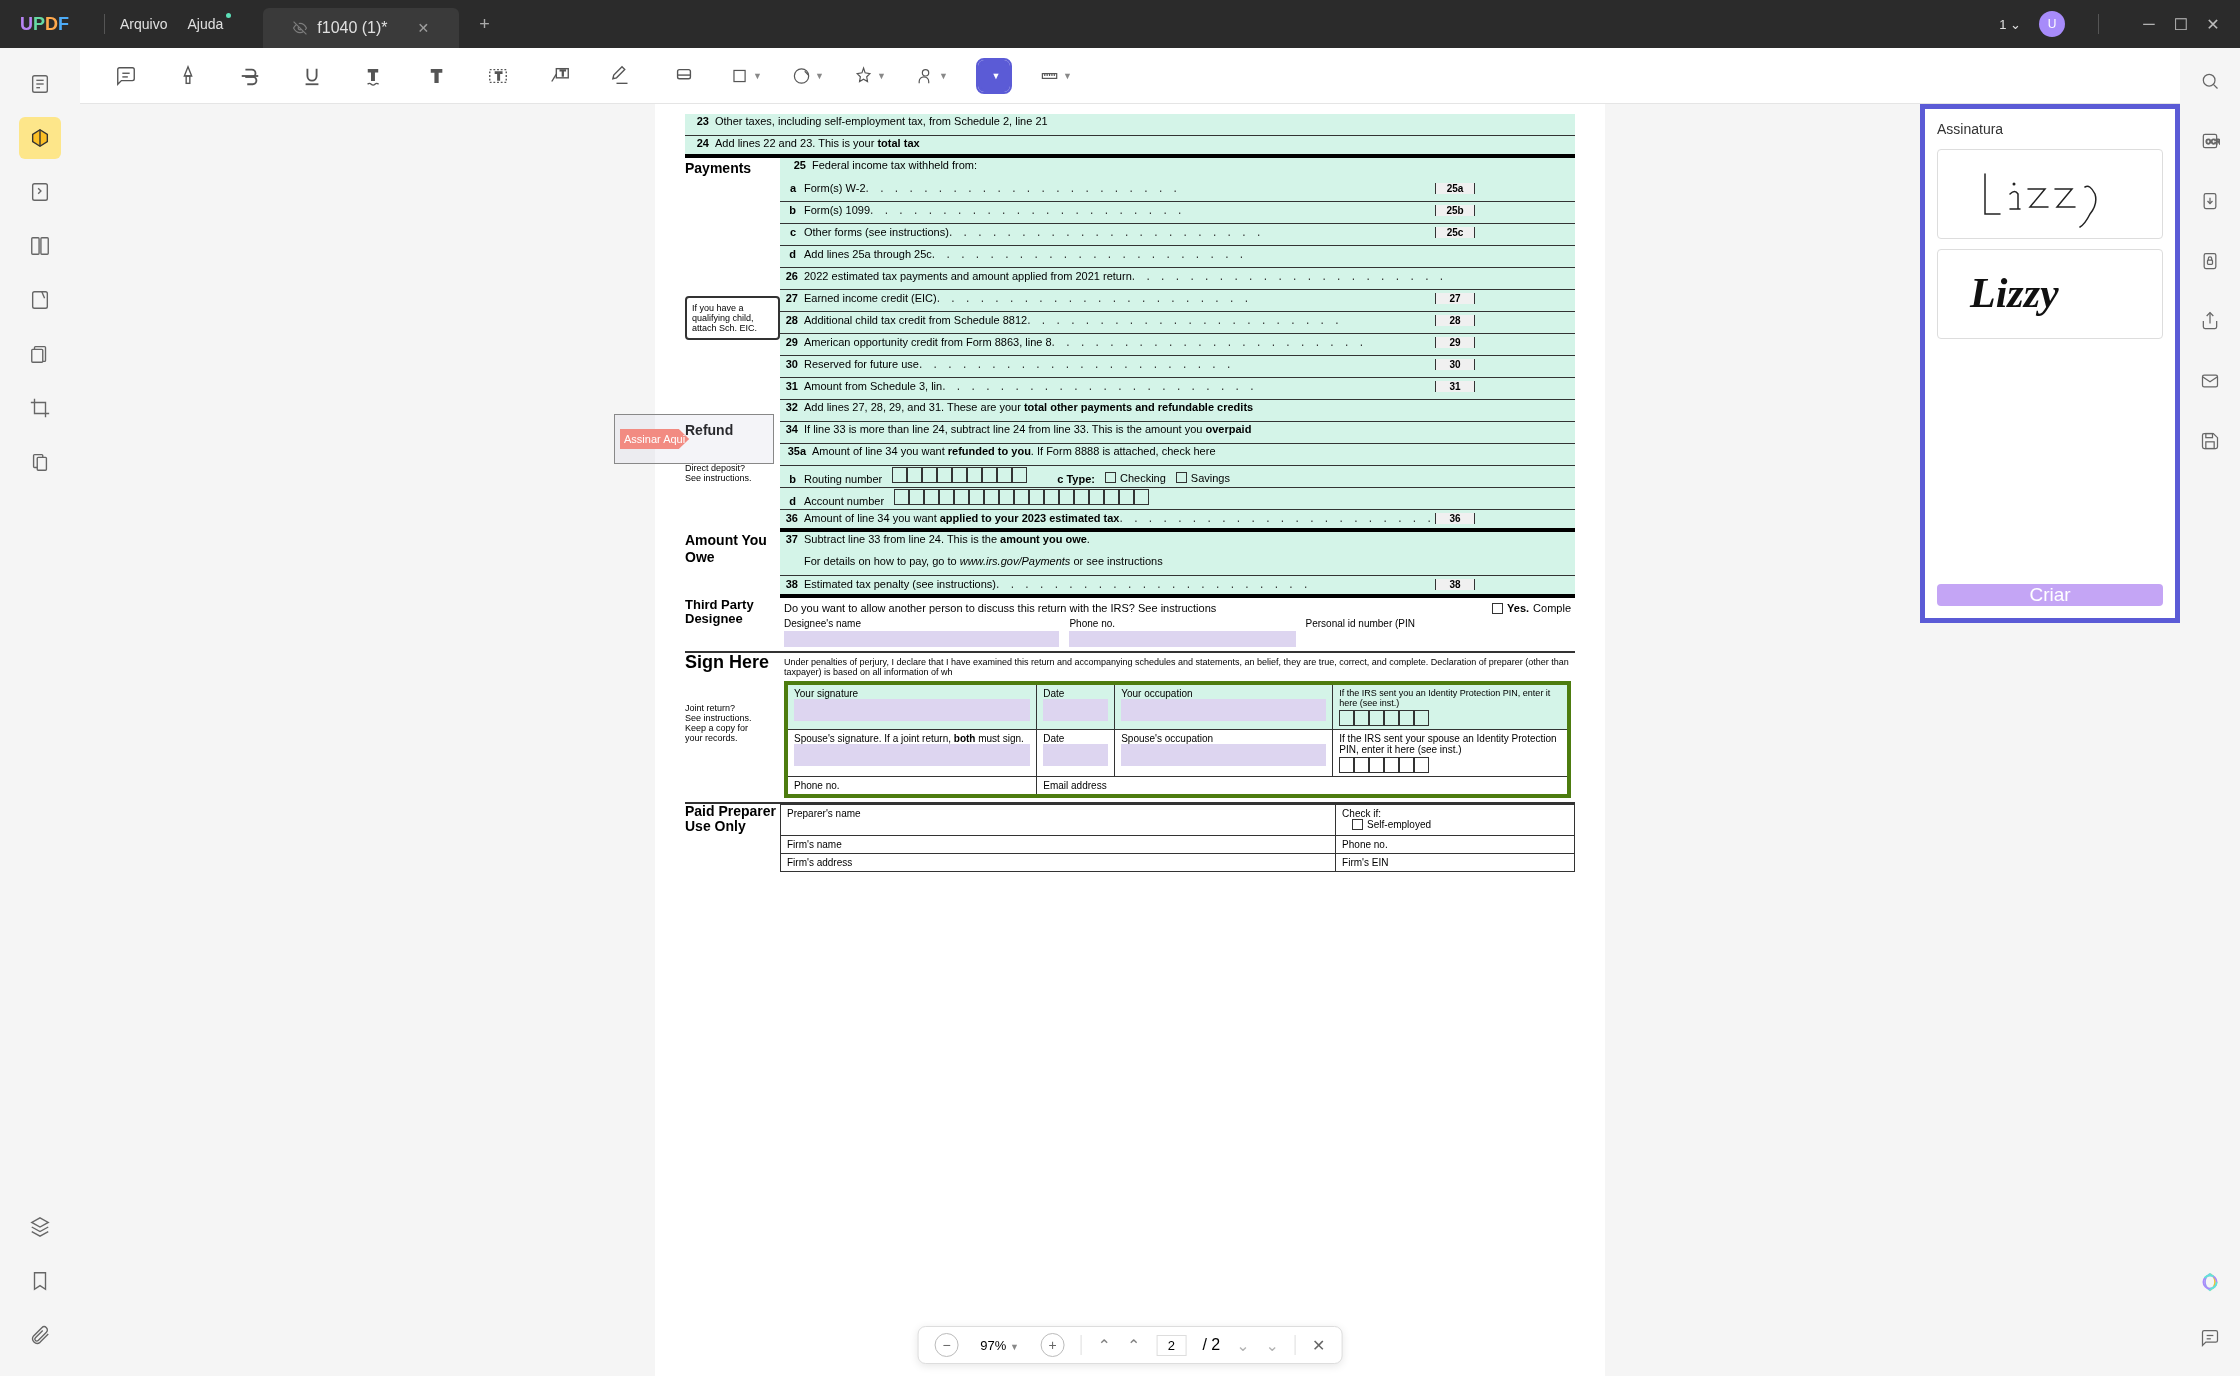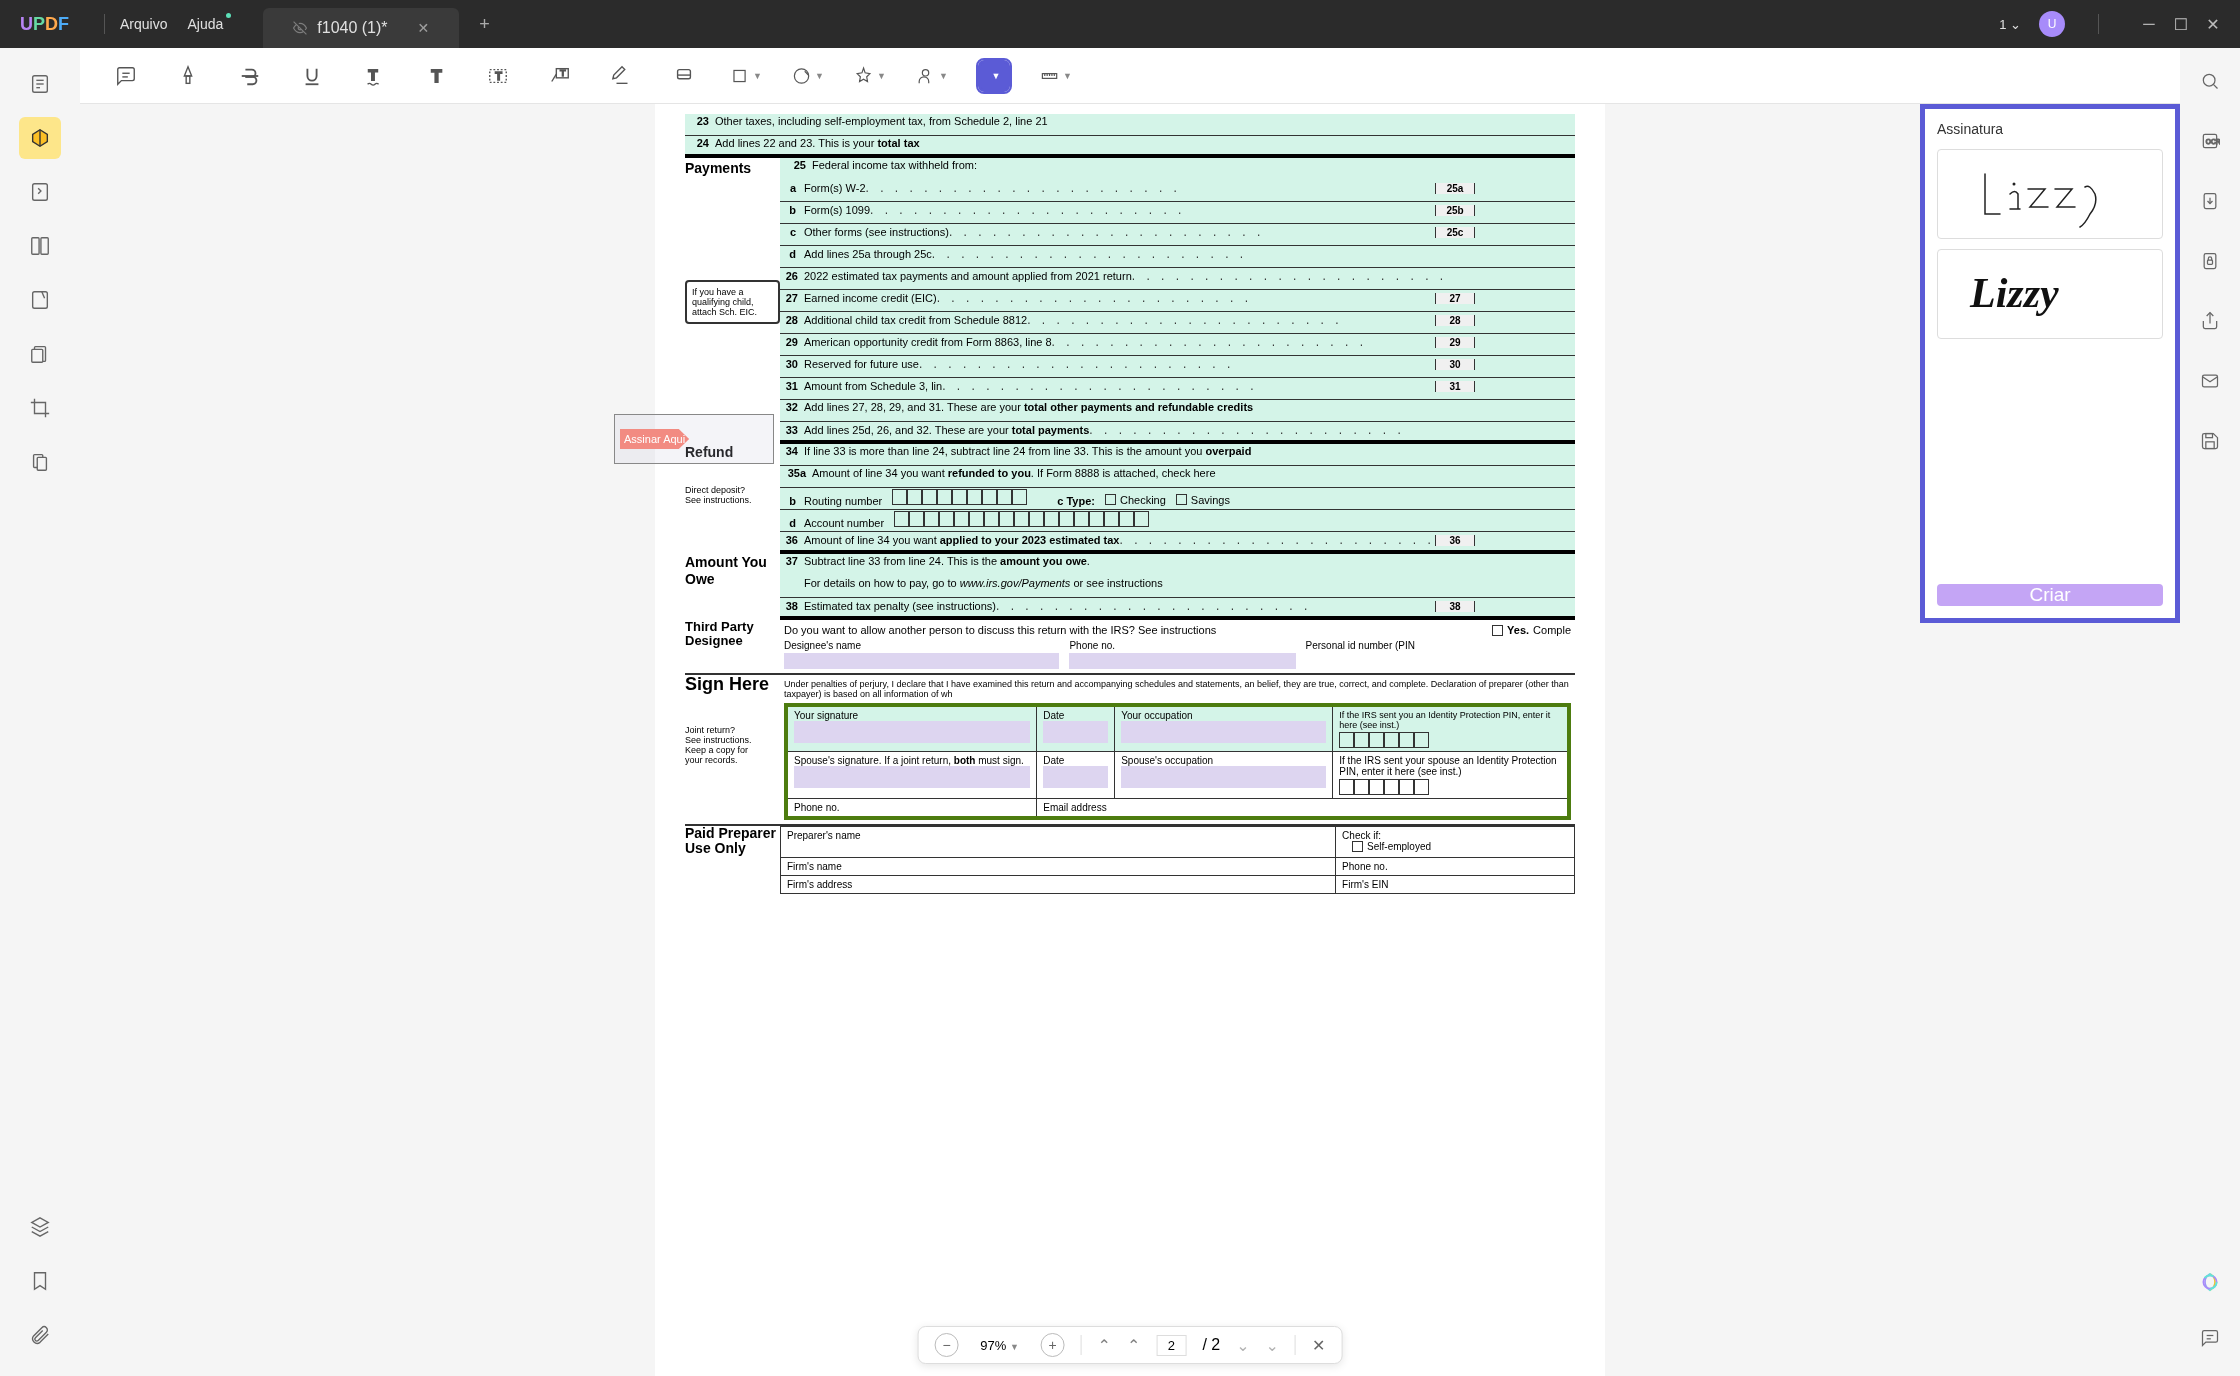--- a/index.html
+++ b/index.html
@@ -365,21 +365,21 @@
             <div class="form-row highlight-row">
               <span class="sub-letter" style="width:24px">d</span>
               <span style="font-size:11px">Add lines 25a through 25c</span>
               <span class="dotted-leader"></span>
             </div>
           </div>
         </div>
 
         <div style="display:flex">
           <div style="width:95px; display:flex; align-items:flex-start;">
-            <div class="note-box" style="margin-top:12px">If you have a qualifying child, attach Sch. EIC.</div>
+            <div class="note-box" style="margin-top:28px">If you have a qualifying child, attach Sch. EIC.</div>
           </div>
           <div style="flex:1">
             <div class="form-row highlight-row">
               <span class="line-num" style="width:24px">26</span>
               <span style="font-size:11px">2022 estimated tax payments and amount applied from 2021 return</span>
               <span class="dotted-leader"></span>
             </div>
             <div class="form-row highlight-row">
               <span class="line-num" style="width:24px">27</span>
               <span style="font-size:11px">Earned income credit (EIC)</span>
@@ -411,25 +411,20 @@
             <div class="form-row highlight-row">
               <span class="line-num" style="width:24px">31</span>
               <span style="font-size:11px">Amount from Schedule 3, lin</span>
               <span class="dotted-leader"></span>
               <span class="line-box">31</span>
               <span class="amount-cell purple-bg"></span>
             </div>
             <div class="form-row highlight-row">
               <span class="line-num" style="width:24px">32</span>
               <span style="font-size:11px"><span>Add lines 27, 28, 29, and 31. These are your </span><b>total other payments and refundable credits</b></span>
-            </div>
-            <div class="form-row thick highlight-row">
-              <span class="line-num" style="width:24px">33</span>
-              <span style="font-size:11px"><span>Add lines 25d, 26, and 32. These are your </span><b>total payments</b></span>
-              <span class="dotted-leader"></span>
             </div>
           </div>
         </div>
 
         <div style="display:flex">
           <div style="width:95px">
             <div class="section-label">Refund</div>
             <div style="font-size:9px; margin-top:25px; white-space:pre-line">Direct deposit?
 See instructions.</div>
           </div>

